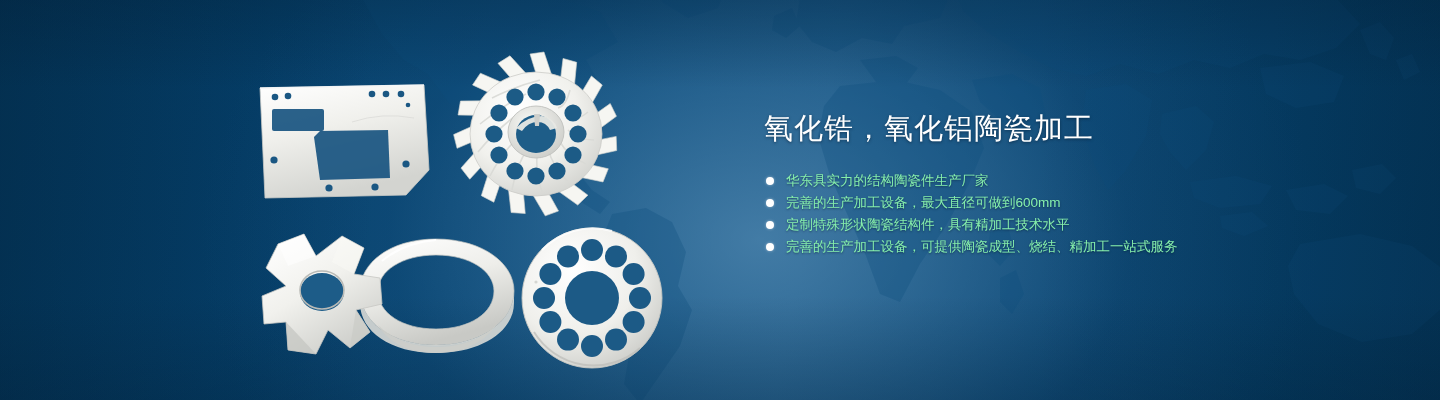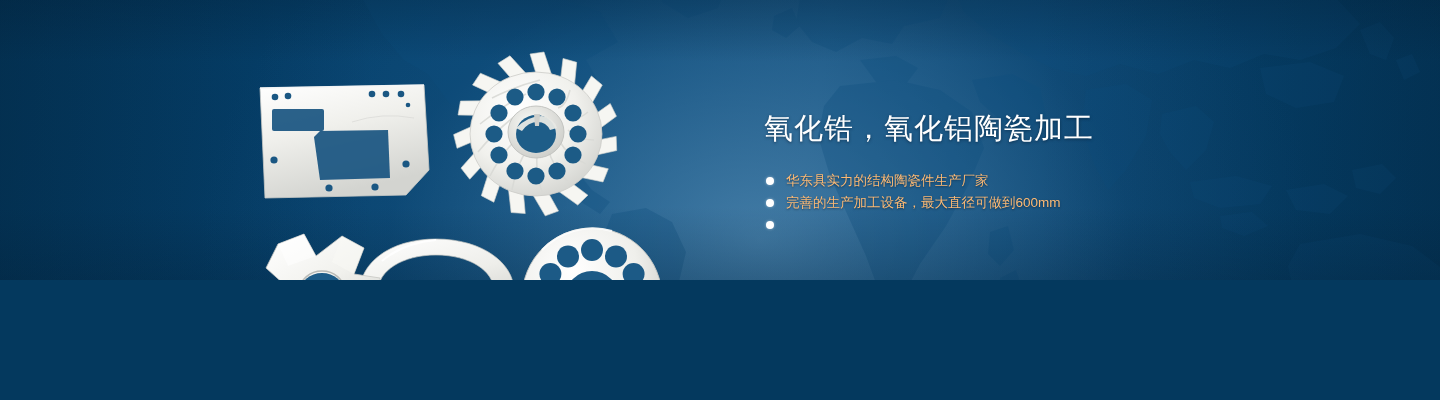--- a/index.html
+++ b/index.html
@@ -2,21 +2,21 @@
 <html><head>
 <meta charset="utf-8">
 <style>
   html, body {
     margin: 0; padding: 0;
     background: #04395e;
   }
   #banner {
     position: relative;
     width: 1440px;
-    height: 280px;
+    height: 400px;
     overflow: hidden;
     font-family: "Liberation Sans", "DejaVu Sans", sans-serif;
     background: #064069;
   }
   
   .bg-base {
     position: absolute; inset: 0;
     background:
       radial-gradient(ellipse 560px 420px at 760px 240px,
         rgba(96,150,190,0.62) 0%,
@@ -69,21 +69,21 @@
     margin: 0 0 22px 0;
     text-shadow: 0 1px 3px rgba(0,20,40,0.55);
     white-space: nowrap;
   }
   .bullets { list-style: none; margin: 0; padding: 0; }
   .bullet {
     position: relative;
     padding-left: 22px;
     font-size: 13.5px;
     line-height: 22px;
-    color: #fdba74;
+    color: #86efac;
     white-space: nowrap;
     text-shadow: 0 1px 2px rgba(0,18,38,0.5);
   }
   .bullet .dot {
     position: absolute;
     left: 2px; top: 7px;
     width: 8px; height: 8px;
     border-radius: 50%;
     background: #ffffff;
     box-shadow: 0 0 3px rgba(255,255,255,0.45);
@@ -391,17 +391,22 @@
       <li class="bullet">
         <span class="dot"></span>
         <span>华东具实力的结构陶瓷件生产厂家</span>
       </li>
       <li class="bullet">
         <span class="dot"></span>
         <span>完善的生产加工设备，最大直径可做到600mm</span>
       </li>
       <li class="bullet">
         <span class="dot"></span>
+        <span>定制特殊形状陶瓷结构件，具有精加工技术水平</span>
+      </li>
+      <li class="bullet">
+        <span class="dot"></span>
+        <span>完善的生产加工设备，可提供陶瓷成型、烧结、精加工一站式服务</span>
       </li>
     </ul>
   </div>
 
 </div>
 
 </body></html>

